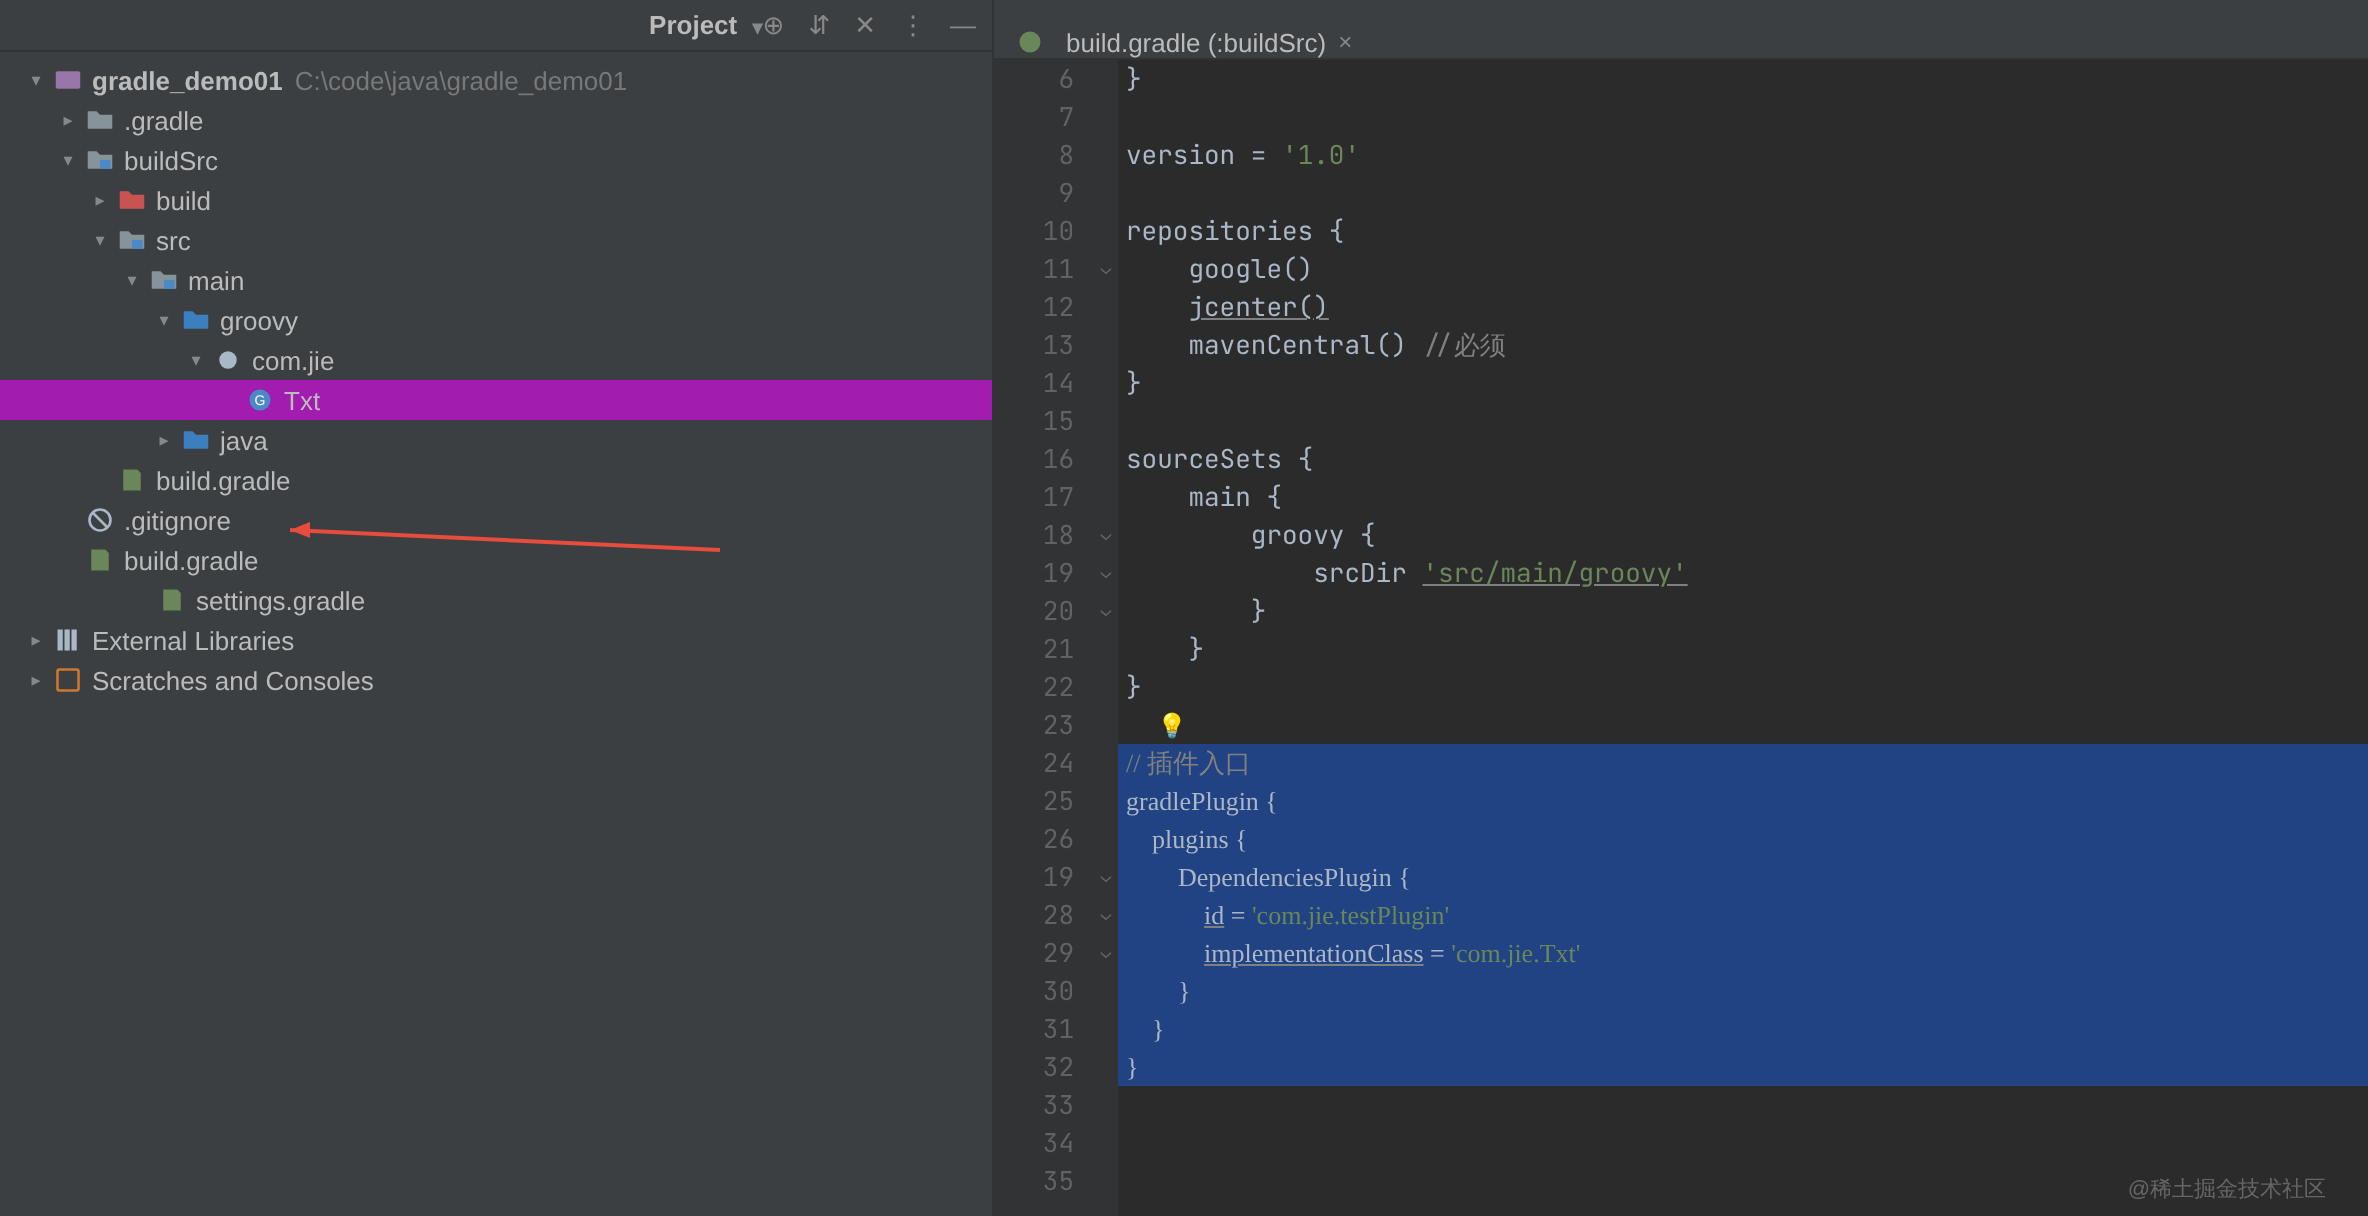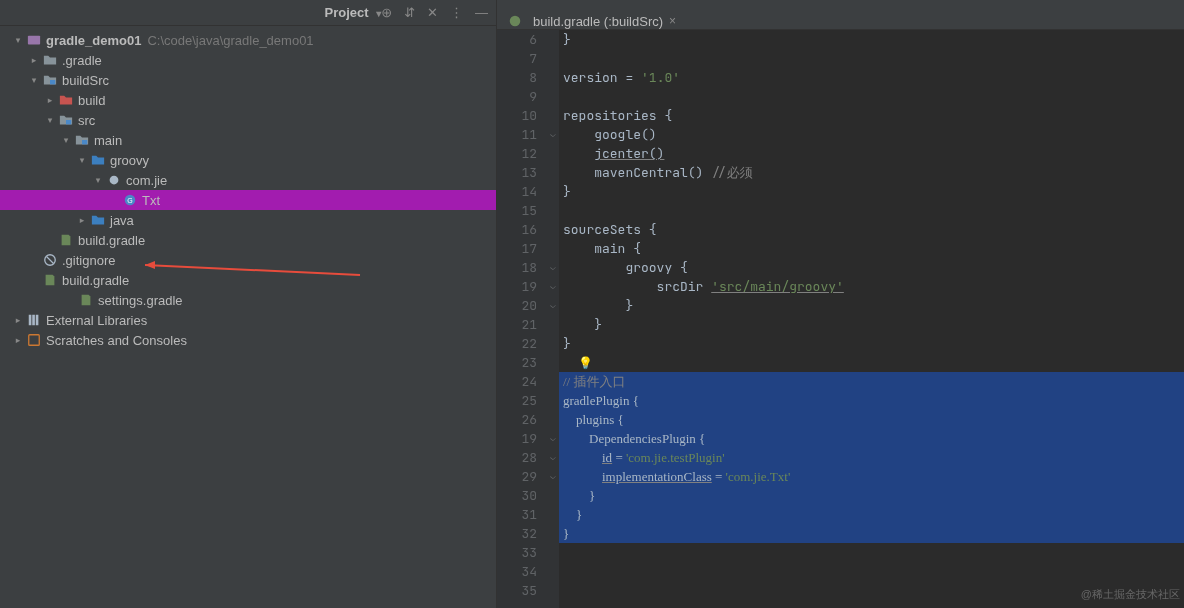--- a/index.html
+++ b/index.html
@@ -61,21 +61,21 @@
     .ident { color: #a9b7c6; }
     .comment { color: #808080; }
     .underline { text-decoration: underline; text-decoration-color: #808080; }
     .hl { background: #214283; display: block; font-family: Liberation Serif, serif; }
     .arrow-annotation {
       position: absolute;
       left: 145px; top: 261px;
       width: 220px; height: 20px;
       pointer-events: none;
     }
-    .watermark { position: absolute; right: 4px; bottom: 6px; color: #666; font-size: 11px; }
+    .watermark { position: absolute; right: 21px; bottom: 6px; color: #666; font-size: 11px; }
     .bulb { color: #ffc66d; font-size: 12px; }
   </style>
 </head>
 <body>
 
 <div class="sidebar">
   <div class="project-header">
     <div class="project-label">
       <span>Project</span>
       <span class="chev">▾</span>

